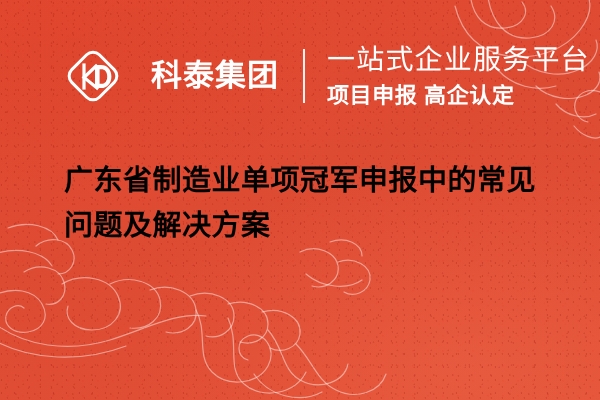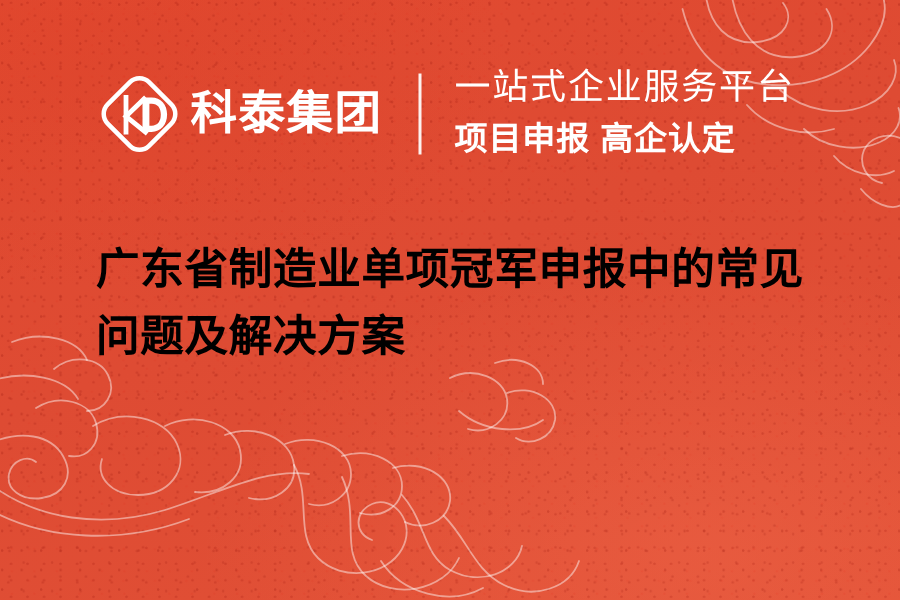--- a/index.html
+++ b/index.html
@@ -56,21 +56,21 @@
     align-items: center;
     height: 72px;
   }
   .logo-mark {
     width: 62px;
     height: 62px;
     flex: 0 0 62px;
   }
   .logo-mark svg { display: block; }
   .logo-word {
-    margin-left: 3px;
+    margin-left: 27px;
     display: flex;
     flex-direction: column;
     justify-content: center;
   }
   .logo-cn {
     color: #ffffff;
     font-size: 31px;
     font-weight: bold;
     letter-spacing: 1px;
     line-height: 1.06;
@@ -103,21 +103,21 @@
     margin: 0 22px 0 24px;
     flex: 0 0 2px;
   }
   .slogan {
     display: flex;
     flex-direction: column;
     justify-content: center;
   }
   .slogan-main {
     color: #ffffff;
-    font-size: 24px;
+    font-size: 28px;
     font-weight: normal;
     letter-spacing: 1.2px;
     line-height: 1.18;
     white-space: nowrap;
   }
   .slogan-sub {
     color: #ffffff;
     font-size: 22px;
     font-weight: bold;
     letter-spacing: 0.6px;

